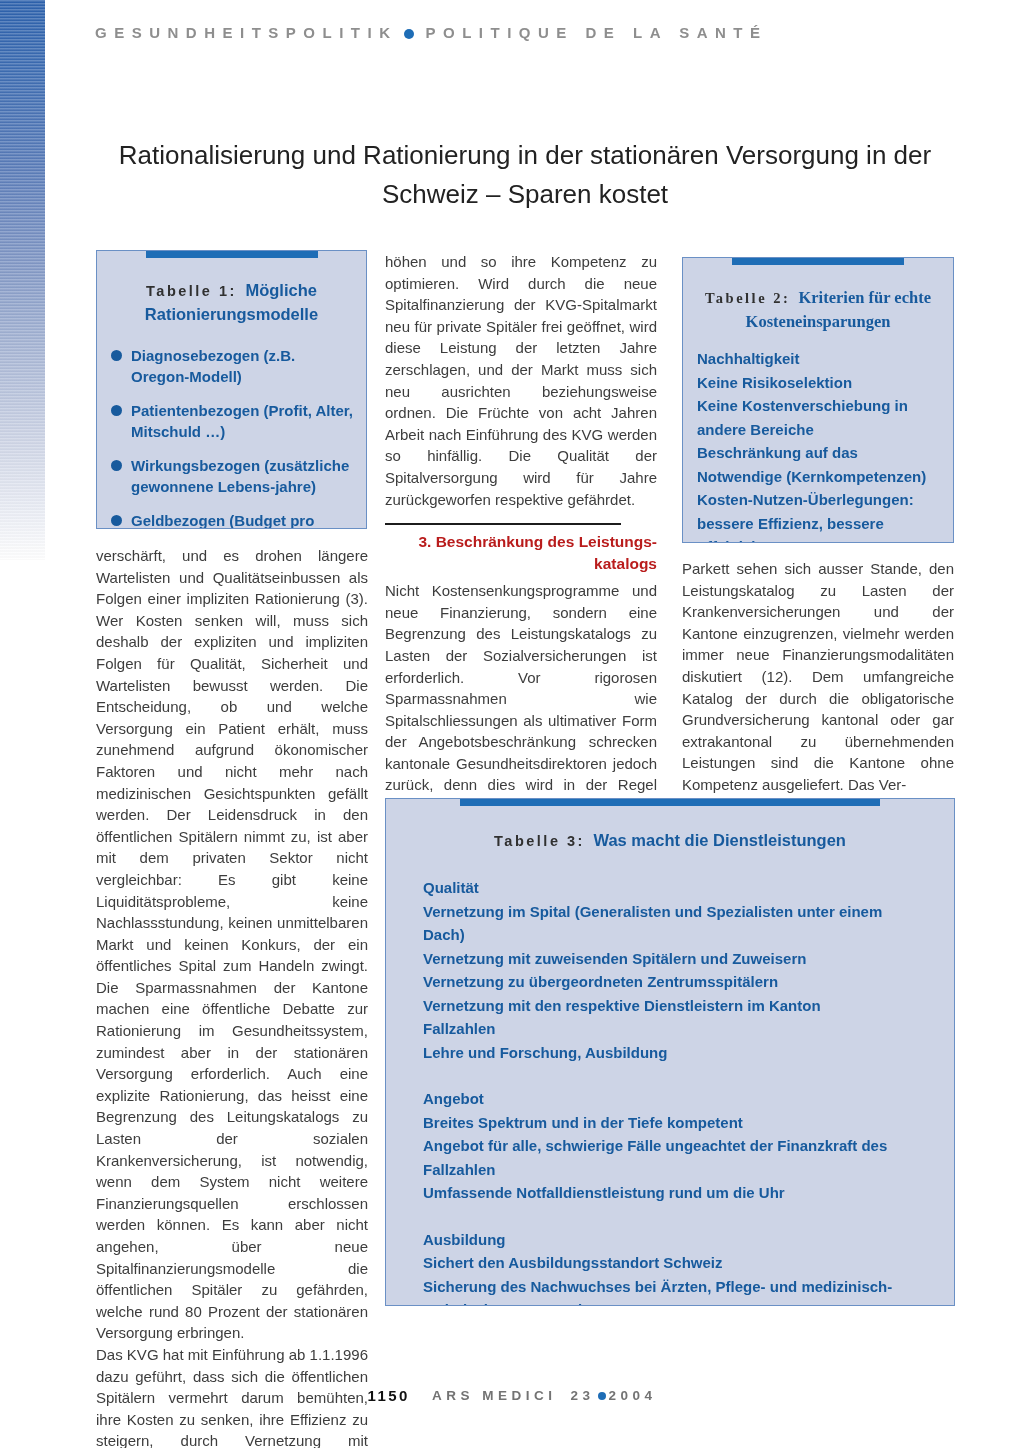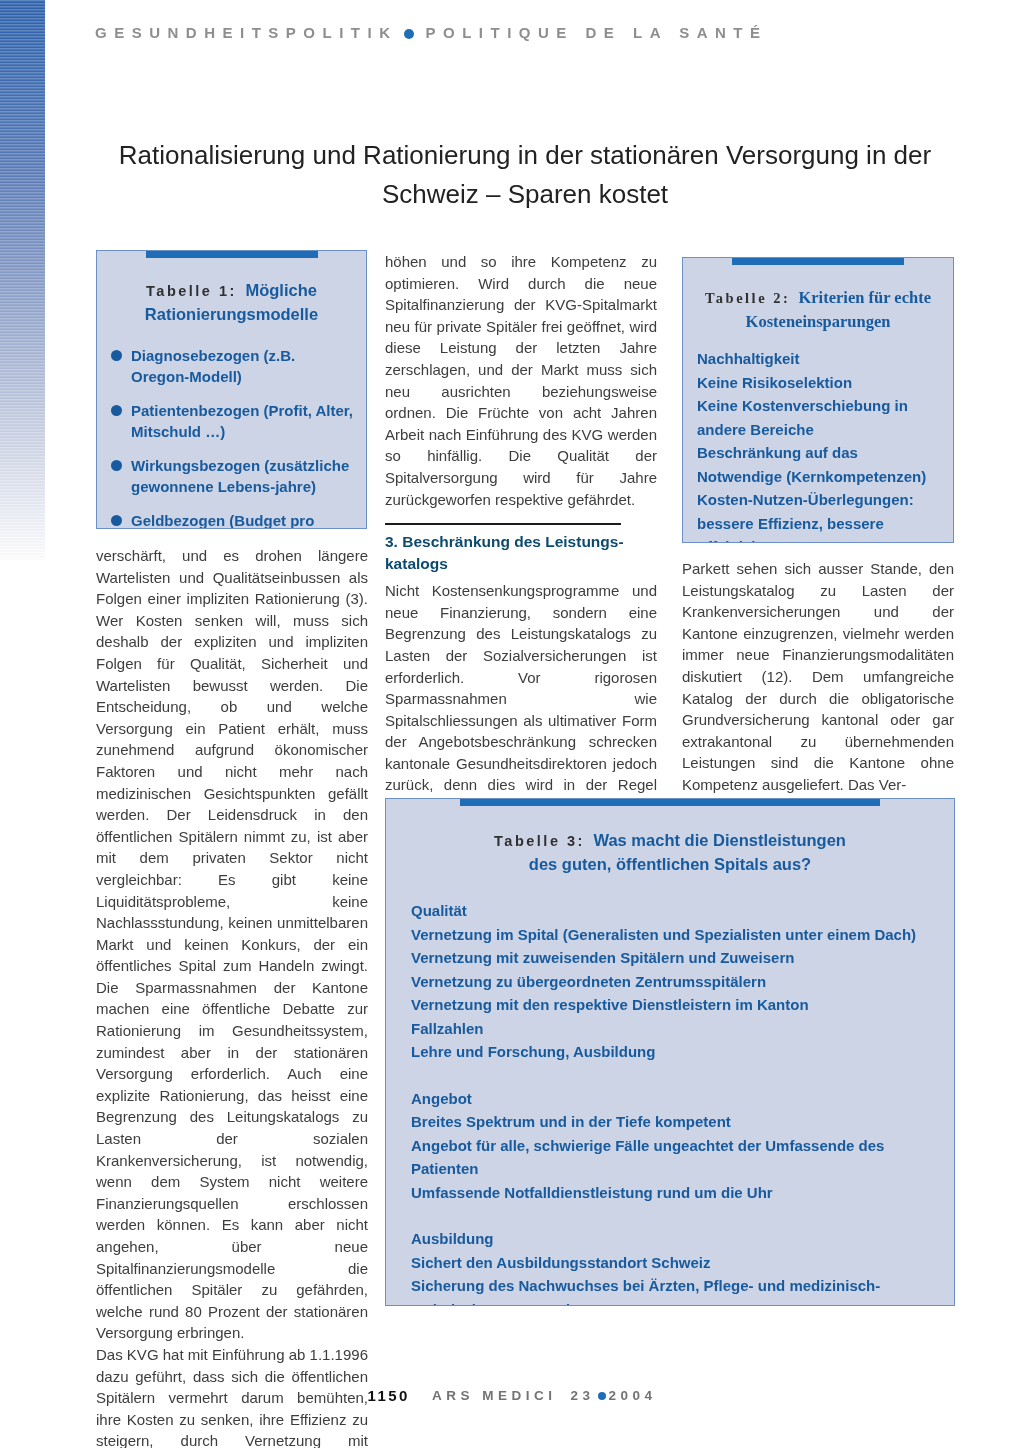--- a/index.html
+++ b/index.html
@@ -33,21 +33,21 @@
   .col{
     position:absolute;width:272px;font-size:15px;line-height:21.6px;color:#3d3d3d;
     text-align:justify;
   }
   .col-left{left:96px;top:545px;}
   .col-mid{left:385px;top:251px;}
   .col-right{left:682px;top:558px;}
   .subhead{margin-top:13px;margin-bottom:5px;}
   .subhead .rule{width:236px;height:2px;background:#1c1c1c;margin-bottom:6px;}
   .subhead .subhead-text{
-    font-weight:bold;color:#0c4a6e;font-size:15.5px;line-height:22px;text-align:left;
+    font-weight:bold;color:#b91c1c;font-size:15.5px;line-height:22px;text-align:right;
   }
   
   .box{
     position:absolute;background:#cdd4e6;border:1.5px solid #6a90c5;
     box-sizing:border-box;overflow:hidden;color:#175a9d;
   }
   .box-tab{
     position:absolute;top:-1px;left:50%;transform:translateX(-50%);
     height:8px;background:#1e6db6;
   }
@@ -69,21 +69,21 @@
   
   .blist{padding:0 12px 0 14px;}
   .bitem{display:flex;margin-bottom:14px;font-weight:bold;font-size:15px;line-height:20.5px;text-align:left;}
   .bullet{
     flex:0 0 auto;width:11px;height:11px;border-radius:50%;background:#175a9d;
     margin:4px 9px 0 0;
   }
   
   .plist{padding:0 12px 0 14px;font-weight:bold;font-size:15px;line-height:23.5px;text-align:left;}
   .box3 .plist{padding:0 30px 0 25px;}
-  .sec{margin-top:23px;}
+  .sec{margin-top:23px;margin-left:12px;}
   .sec-head{font-weight:bold;color:#175a9d;}
   
   .footer{
     position:absolute;left:0;top:1387px;width:1024px;
     display:flex;justify-content:center;align-items:center;white-space:nowrap;
   }
   .footer .pageno{font-weight:bold;color:#111111;font-size:15px;letter-spacing:2.5px;margin-right:22px;}
   .footer .journal{color:#737373;font-size:13.5px;font-weight:bold;letter-spacing:4.5px;}
   .footer .fdot{display:inline-block;width:8px;height:8px;border-radius:50%;background:#1e6db6;margin:0 3px;}
 </style>
@@ -161,36 +161,35 @@
 
   <div class="col col-right">
     <div>Parkett sehen sich ausser Stande, den Leistungskatalog zu Lasten der Krankenversicherungen und der Kantone einzugrenzen, vielmehr werden immer neue Finanzierungsmodalitäten diskutiert (12). Dem umfangreiche Katalog der durch die obligatorische Grundversicherung kantonal oder gar extrakantonal zu übernehmenden Leistungen sind die Kantone ohne Kompetenz ausgeliefert. Das Ver-</div>
   </div>
 
   <div class="box box3">
     <div class="box-tab"></div>
     <div class="box-title">
       <span class="tbl-label">Tabelle 3:</span>
       <span>Was macht die Dienstleistungen</span>
-      <div>des guten, öffentlichen Spitals aus?</div>
     </div>
     <div class="plist">
       <div class="sec">
         <div class="sec-head">Qualität</div>
         <div>Vernetzung im Spital (Generalisten und Spezialisten unter einem Dach)</div>
         <div>Vernetzung mit zuweisenden Spitälern und Zuweisern</div>
         <div>Vernetzung zu übergeordneten Zentrumsspitälern</div>
         <div>Vernetzung mit den respektive Dienstleistern im Kanton</div>
         <div>Fallzahlen</div>
         <div>Lehre und Forschung, Ausbildung</div>
       </div>
       <div class="sec">
         <div class="sec-head">Angebot</div>
         <div>Breites Spektrum und in der Tiefe kompetent</div>
-        <div>Angebot für alle, schwierige Fälle ungeachtet der Umfassende des Patienten</div>
+        <div>Angebot für alle, schwierige Fälle ungeachtet der Finanzkraft des Fallzahlen</div>
         <div>Umfassende Notfalldienstleistung rund um die Uhr</div>
       </div>
       <div class="sec">
         <div class="sec-head">Ausbildung</div>
         <div>Sichert den Ausbildungsstandort Schweiz</div>
         <div>Sicherung des Nachwuchses bei Ärzten, Pflege- und medizinisch- technischem Personal</div>
       </div>
 
     </div>
   </div>

